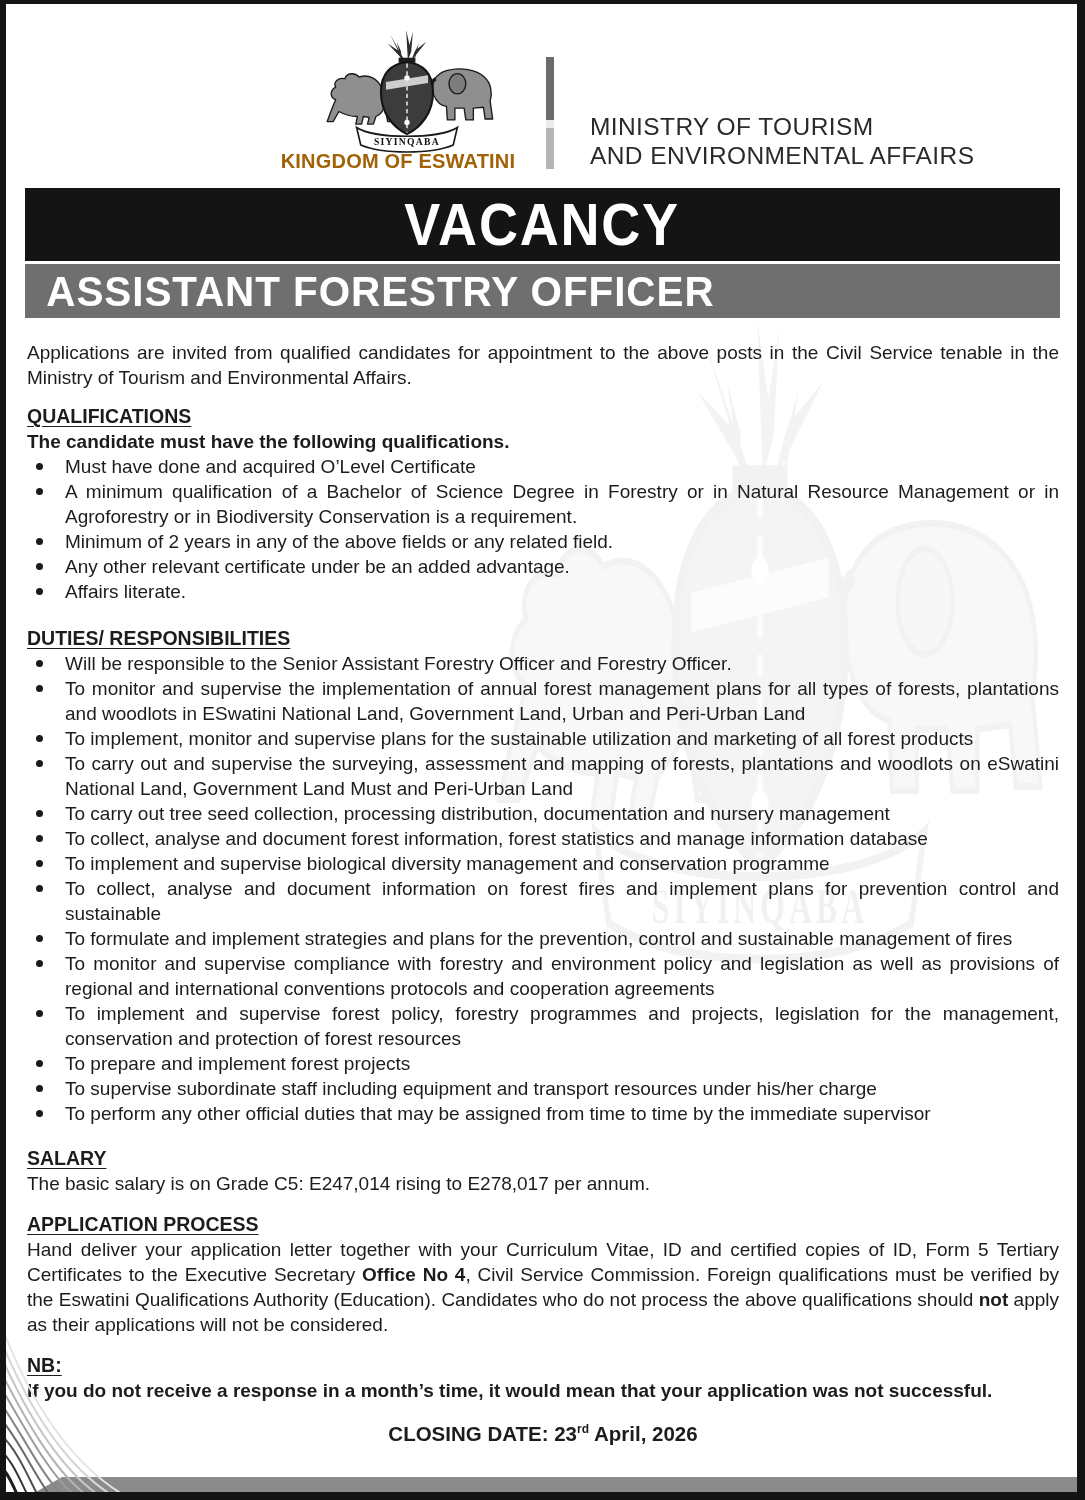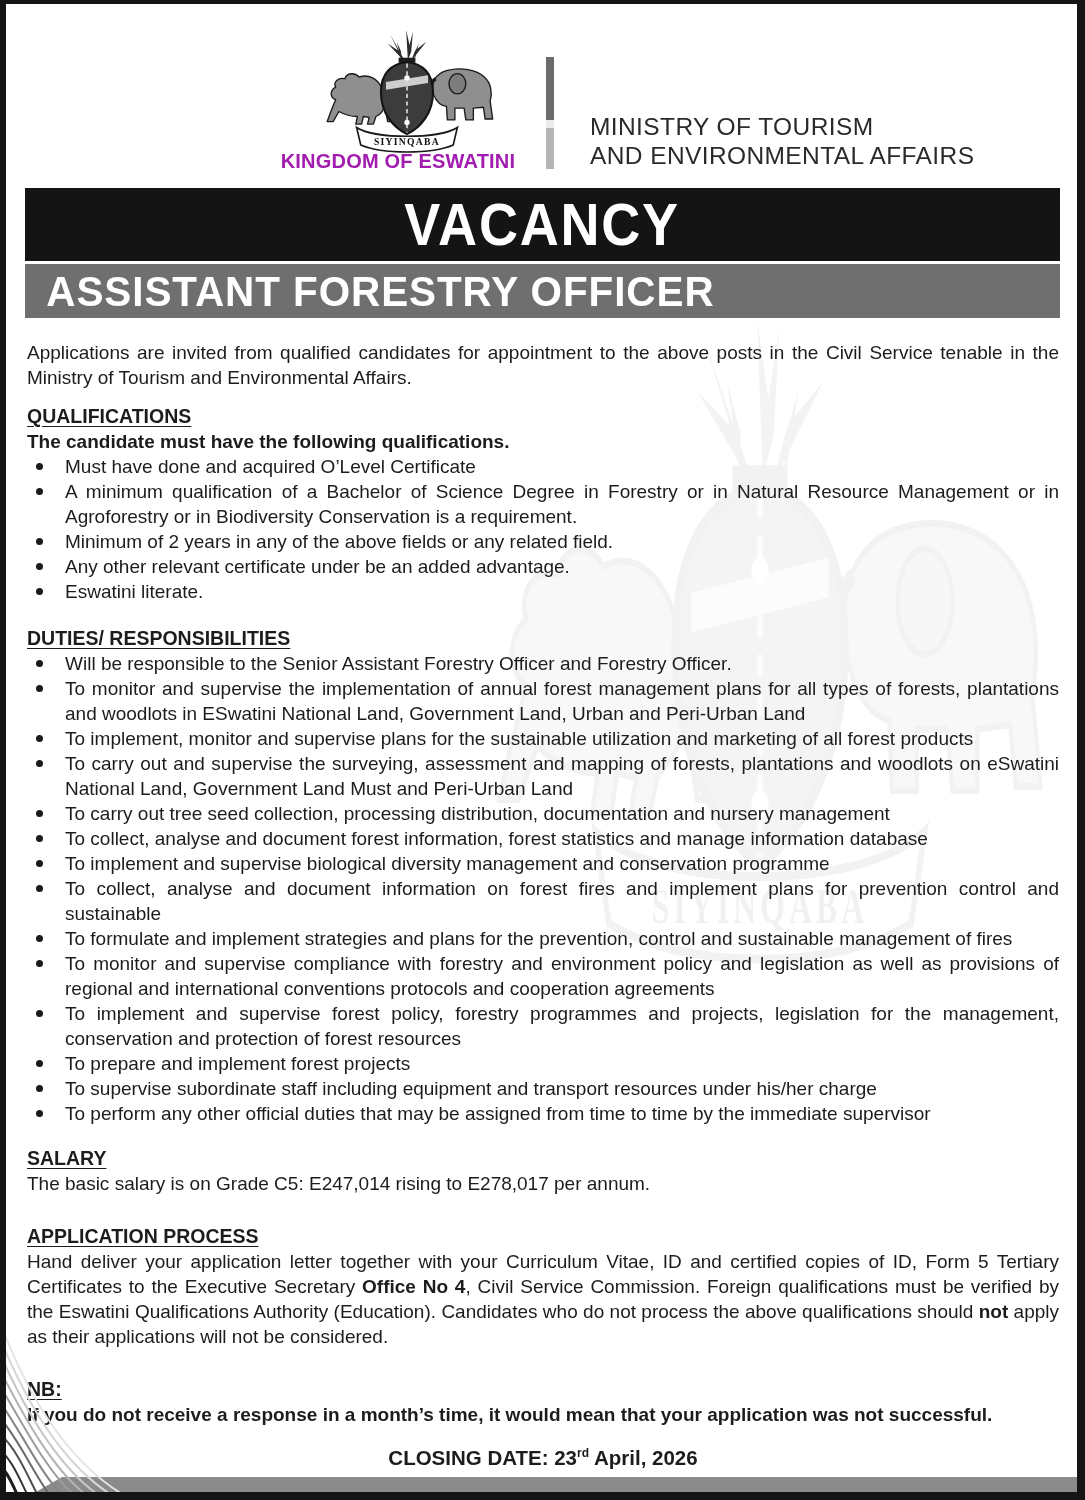--- a/index.html
+++ b/index.html
@@ -10,21 +10,21 @@
   }
   
   .page-frame{
     position:absolute;inset:0;z-index:7;pointer-events:none;
     border-top:4px solid #141414;border-left:6px solid #141414;border-right:8px solid #141414;
   }
   
   .emblem{position:absolute;left:293px;top:30px;width:228px;height:126px;z-index:2;}
   .kingdom-caption{
     position:absolute;left:253px;top:150px;width:290px;z-index:2;
-    text-align:center;font-weight:bold;font-size:20px;letter-spacing:.2px;color:#a21caf;
+    text-align:center;font-weight:bold;font-size:20px;letter-spacing:.2px;color:#a16207;
   }
   .divider{
     position:absolute;left:546px;top:57px;width:8px;height:112px;z-index:2;
     background:linear-gradient(to bottom,#6b6b6b 0%,#6b6b6b 56%,#ececec 56%,#ececec 63%,#b5b5b5 63%,#b5b5b5 100%);
   }
   .ministry{
     position:absolute;left:590px;top:112px;z-index:2;
     font-size:24.5px;line-height:29px;color:#2a2a2a;letter-spacing:.4px;white-space:nowrap;
   }
   
@@ -48,21 +48,21 @@
   .sec-head{font-size:19.5px;font-weight:bold;line-height:25px;}
   .sec-head span{text-decoration:underline;text-underline-offset:3px;}
   .sub-head{font-weight:bold;}
   ul.blist{margin:0;padding:0;list-style:none;}
   ul.blist li{position:relative;padding-left:38px;text-align:justify;}
   ul.blist li::before{
     content:"";position:absolute;left:9px;top:9px;width:7px;height:7px;border-radius:50%;background:#1a1a1a;
   }
   .mt18{margin-top:22px;}
   .mt20{margin-top:20px;}
-  .mt24{margin-top:28px;}
+  .mt24{margin-top:16px;}
   .bold{font-weight:bold;}
   .nowrap{white-space:nowrap;}
   .closing{margin-top:18px !important;text-align:center;font-weight:bold;font-size:20.5px;}
   .closing sup{font-size:12px;vertical-align:super;line-height:0;}
   
   .watermark{position:absolute;left:430px;top:320px;width:660px;height:660px;z-index:0;opacity:.05;}
   
   .bar-gray{
     position:absolute;left:36px;right:0;bottom:8px;height:15px;background:#8b8b8b;z-index:4;
     clip-path:polygon(26px 0,100% 0,100% 100%,0 100%);
@@ -142,21 +142,21 @@
   <div class="sec-head">
     <span>QUALIFICATIONS</span>
   </div>
   <div class="sub-head">The candidate must have the following qualifications.</div>
   <ul class="blist">
 
   <li><span>Must have done and acquired O’Level Certificate</span></li>
       <li><span>A minimum qualification of a Bachelor of Science Degree in Forestry or in Natural Resource Management or in Agroforestry or in Biodiversity Conservation is a requirement.</span></li>
       <li><span>Minimum of 2 years in any of the above fields or any related field.</span></li>
       <li><span>Any other relevant certificate under be an added advantage.</span></li>
-      <li><span>Eswatini literate.</span></li>
+      <li><span>Affairs literate.</span></li>
     </ul>
 
   <div class="sec-head mt18">
     <span>DUTIES/ RESPONSIBILITIES</span>
   </div>
   <ul class="blist">
 
   <li><span>Will be responsible to the Senior Assistant Forestry Officer and Forestry Officer.</span></li>
       <li><span>To monitor and supervise the implementation of annual forest management plans for all types of forests, plantations and woodlots in ESwatini National Land, Government Land, Urban and Peri-Urban Land</span></li>
       <li><span>To implement, monitor and supervise plans for the sustainable utilization and marketing of all forest products</span></li>

